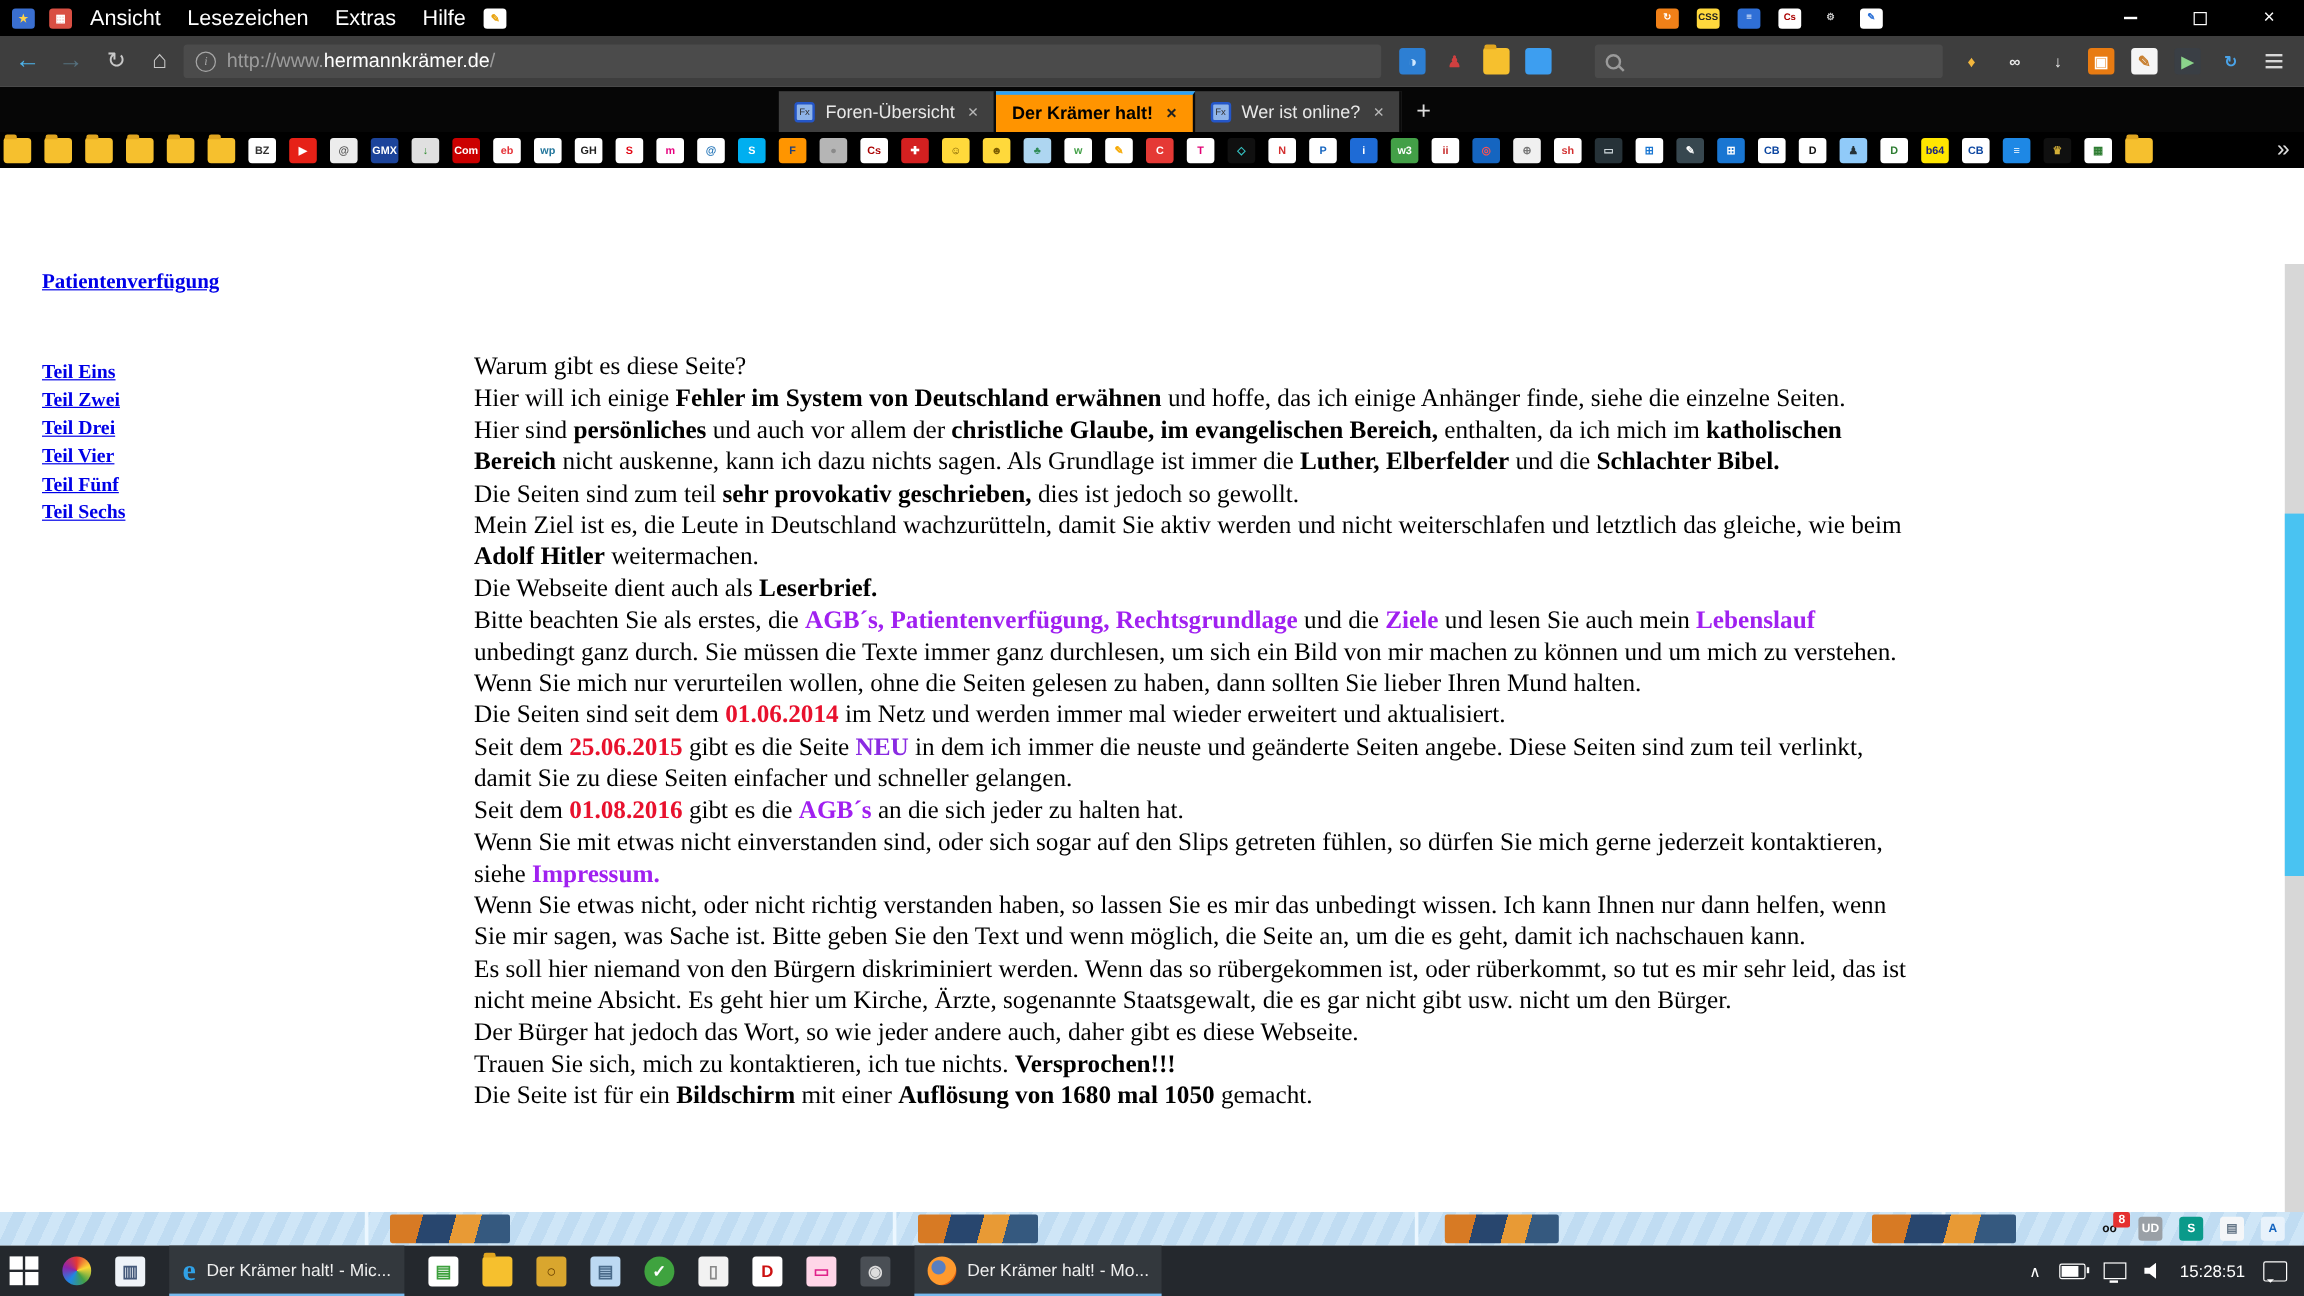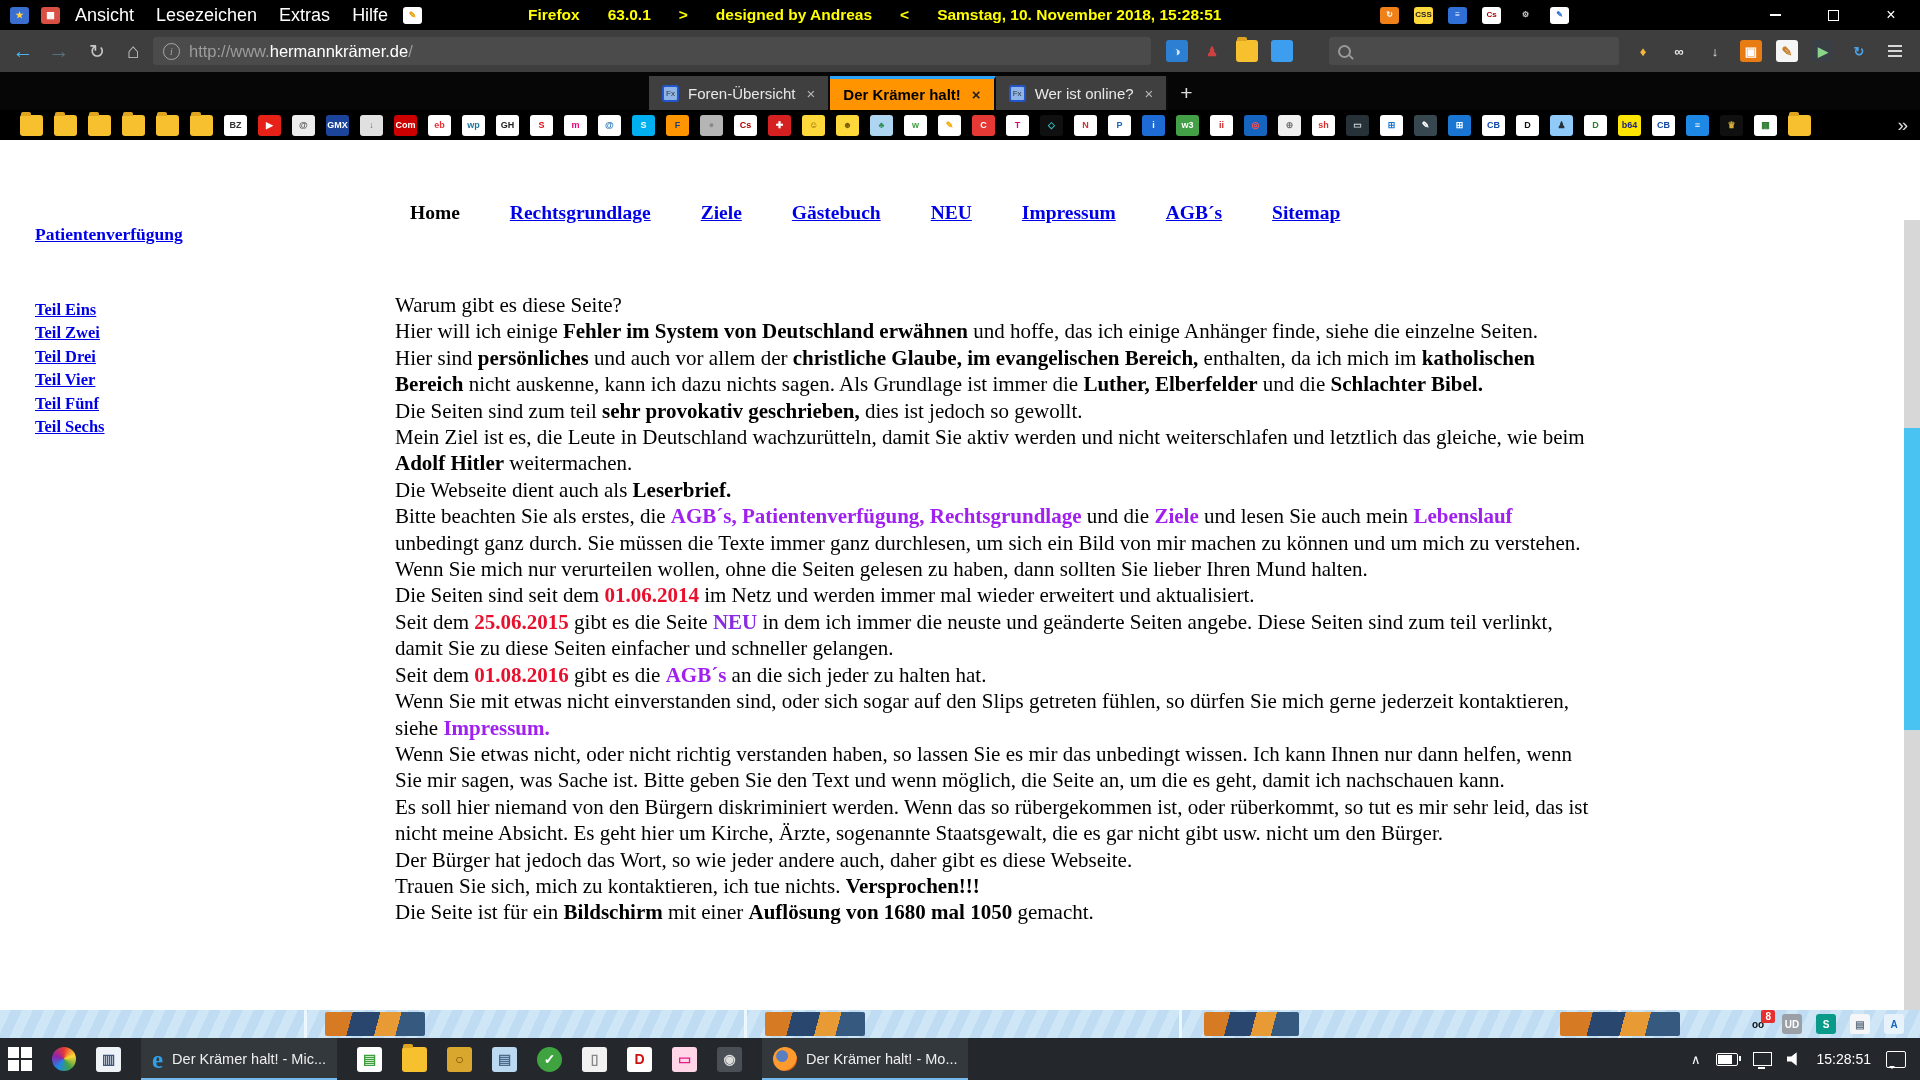--- a/index.html
+++ b/index.html
@@ -44,21 +44,21 @@
   .tab{display:flex;align-items:center;gap:9px;padding:0 13px;background:#3f3f3f;color:#e8e8e8;font-size:15px;
        height:34px;box-sizing:border-box;border-right:2px solid #0a0a0a;white-space:nowrap}
   .tab.active{background:#ff9400;color:#000;font-weight:bold;border-top:3px solid #2da2f8}
   .fav{width:17px;height:17px;background:#8fb4e8;border:2px solid #2456c8;box-sizing:border-box;font-size:8px;
        font-weight:normal;color:#333;display:flex;align-items:center;justify-content:center;border-radius:3px;flex:none}
   .tab-close{color:#b8b8b8;font-size:15px;margin-left:2px}
   .tab.active .tab-close{color:#222}
   .newtab{width:36px;height:34px;color:#ddd;font-size:21px;display:flex;align-items:center;justify-content:center}
   
   .bookmarksbar{position:absolute;left:0;top:110px;width:1920px;height:30px;background:#000;
-                display:flex;align-items:center;gap:11px;padding-left:20px;box-sizing:border-box;overflow:hidden}
+                display:flex;align-items:center;gap:11px;padding-left:3px;box-sizing:border-box;overflow:hidden}
   .bm{width:23px;height:21px;border-radius:3px;display:flex;align-items:center;justify-content:center;
       font-size:9px;font-weight:bold;flex:none;line-height:1}
   .folder{background:#f6c02e;position:relative;border-radius:2px 3px 3px 3px}
   .folder::before{content:"";position:absolute;top:-3px;left:1px;width:10px;height:4px;background:#e0a51f;border-radius:2px 2px 0 0}
   .bm-overflow{position:absolute;right:12px;top:0;height:30px;display:flex;align-items:center;color:#ddd;font-size:19px}
   
   .page{position:absolute;left:0;top:140px;width:1920px;height:870px;background:#fff;
         font-family:"Liberation Serif",serif;color:#000}
   .topnav{position:absolute;left:410px;top:62px;display:flex;gap:50px;font-size:19.5px;font-weight:bold;white-space:nowrap}
   .blu{color:#0000e8;text-decoration:underline}
@@ -123,28 +123,20 @@
     <span id="tb-menus" style="display:flex;gap:22px">
         <span class="menu">Ansicht</span>
         <span class="menu">Lesezeichen</span>
         <span class="menu">Extras</span>
         <span class="menu">Hilfe</span>
       </span>
     <span id="tb-note">
         <span class="ticon" style="background: rgb(255, 255, 255); color: rgb(232, 162, 12);">✎</span>
       </span>
   </div>
-  <div class="tb-yellow" id="tb-yellow">
-      <span>Firefox</span>
-      <span>63.0.1</span>
-      <span>&gt;</span>
-      <span>designed by Andreas</span>
-      <span>&lt;</span>
-      <span>Samstag, 10. November 2018, 15:28:51</span>
-    </div>
   <div class="tb-icons" id="tb-right-icons">
       <span class="ticon" style="background: rgb(240, 128, 24); color: rgb(255, 255, 255);">↻</span>
       <span class="ticon" style="background: rgb(255, 216, 61); color: rgb(34, 34, 34);">CSS</span>
       <span class="ticon" style="background: rgb(47, 111, 214); color: rgb(255, 255, 255);">≡</span>
       <span class="ticon" style="background: rgb(255, 255, 255); color: rgb(170, 0, 0);">Cs</span>
       <span class="ticon" style="background: transparent; color: rgb(204, 204, 204);">⚙</span>
       <span class="ticon" style="background: rgb(255, 255, 255); color: rgb(42, 111, 214);">✎</span>
     </div>
   <div class="win-controls">
     <span class="wc wc-min">
@@ -264,30 +256,20 @@
     <span class="bm" style="background: rgb(255, 230, 0); color: rgb(26, 35, 126);">b64</span>
     <span class="bm" style="background: rgb(255, 255, 255); color: rgb(13, 71, 161);">CB</span>
     <span class="bm" style="background: rgb(30, 136, 229); color: rgb(255, 255, 255);">≡</span>
     <span class="bm" style="background: rgb(16, 16, 16); color: rgb(212, 175, 55);">♛</span>
     <span class="bm" style="background: rgb(255, 255, 255); color: rgb(46, 125, 50);">▦</span>
     <span class="bm folder"></span>
   </div>
 <span class="bm-overflow" style="top:110px">»</span>
 
 <div class="page">
-  <div class="topnav" id="topnav">
-      <span class="home">Home</span>
-      <span class="blu">Rechtsgrundlage</span>
-      <span class="blu">Ziele</span>
-      <span class="blu">Gästebuch</span>
-      <span class="blu">NEU</span>
-      <span class="blu">Impressum</span>
-      <span class="blu">AGB´s</span>
-      <span class="blu">Sitemap</span>
-    </div>
   <div class="side-top blu">Patientenverfügung</div>
   <div class="side-links" id="side-links">
       <div><span class="blu">Teil Eins</span></div>
       <div><span class="blu">Teil Zwei</span></div>
       <div><span class="blu">Teil Drei</span></div>
       <div><span class="blu">Teil Vier</span></div>
       <div><span class="blu">Teil Fünf</span></div>
       <div><span class="blu">Teil Sechs</span></div>
     </div>
   <div class="content" id="content">

